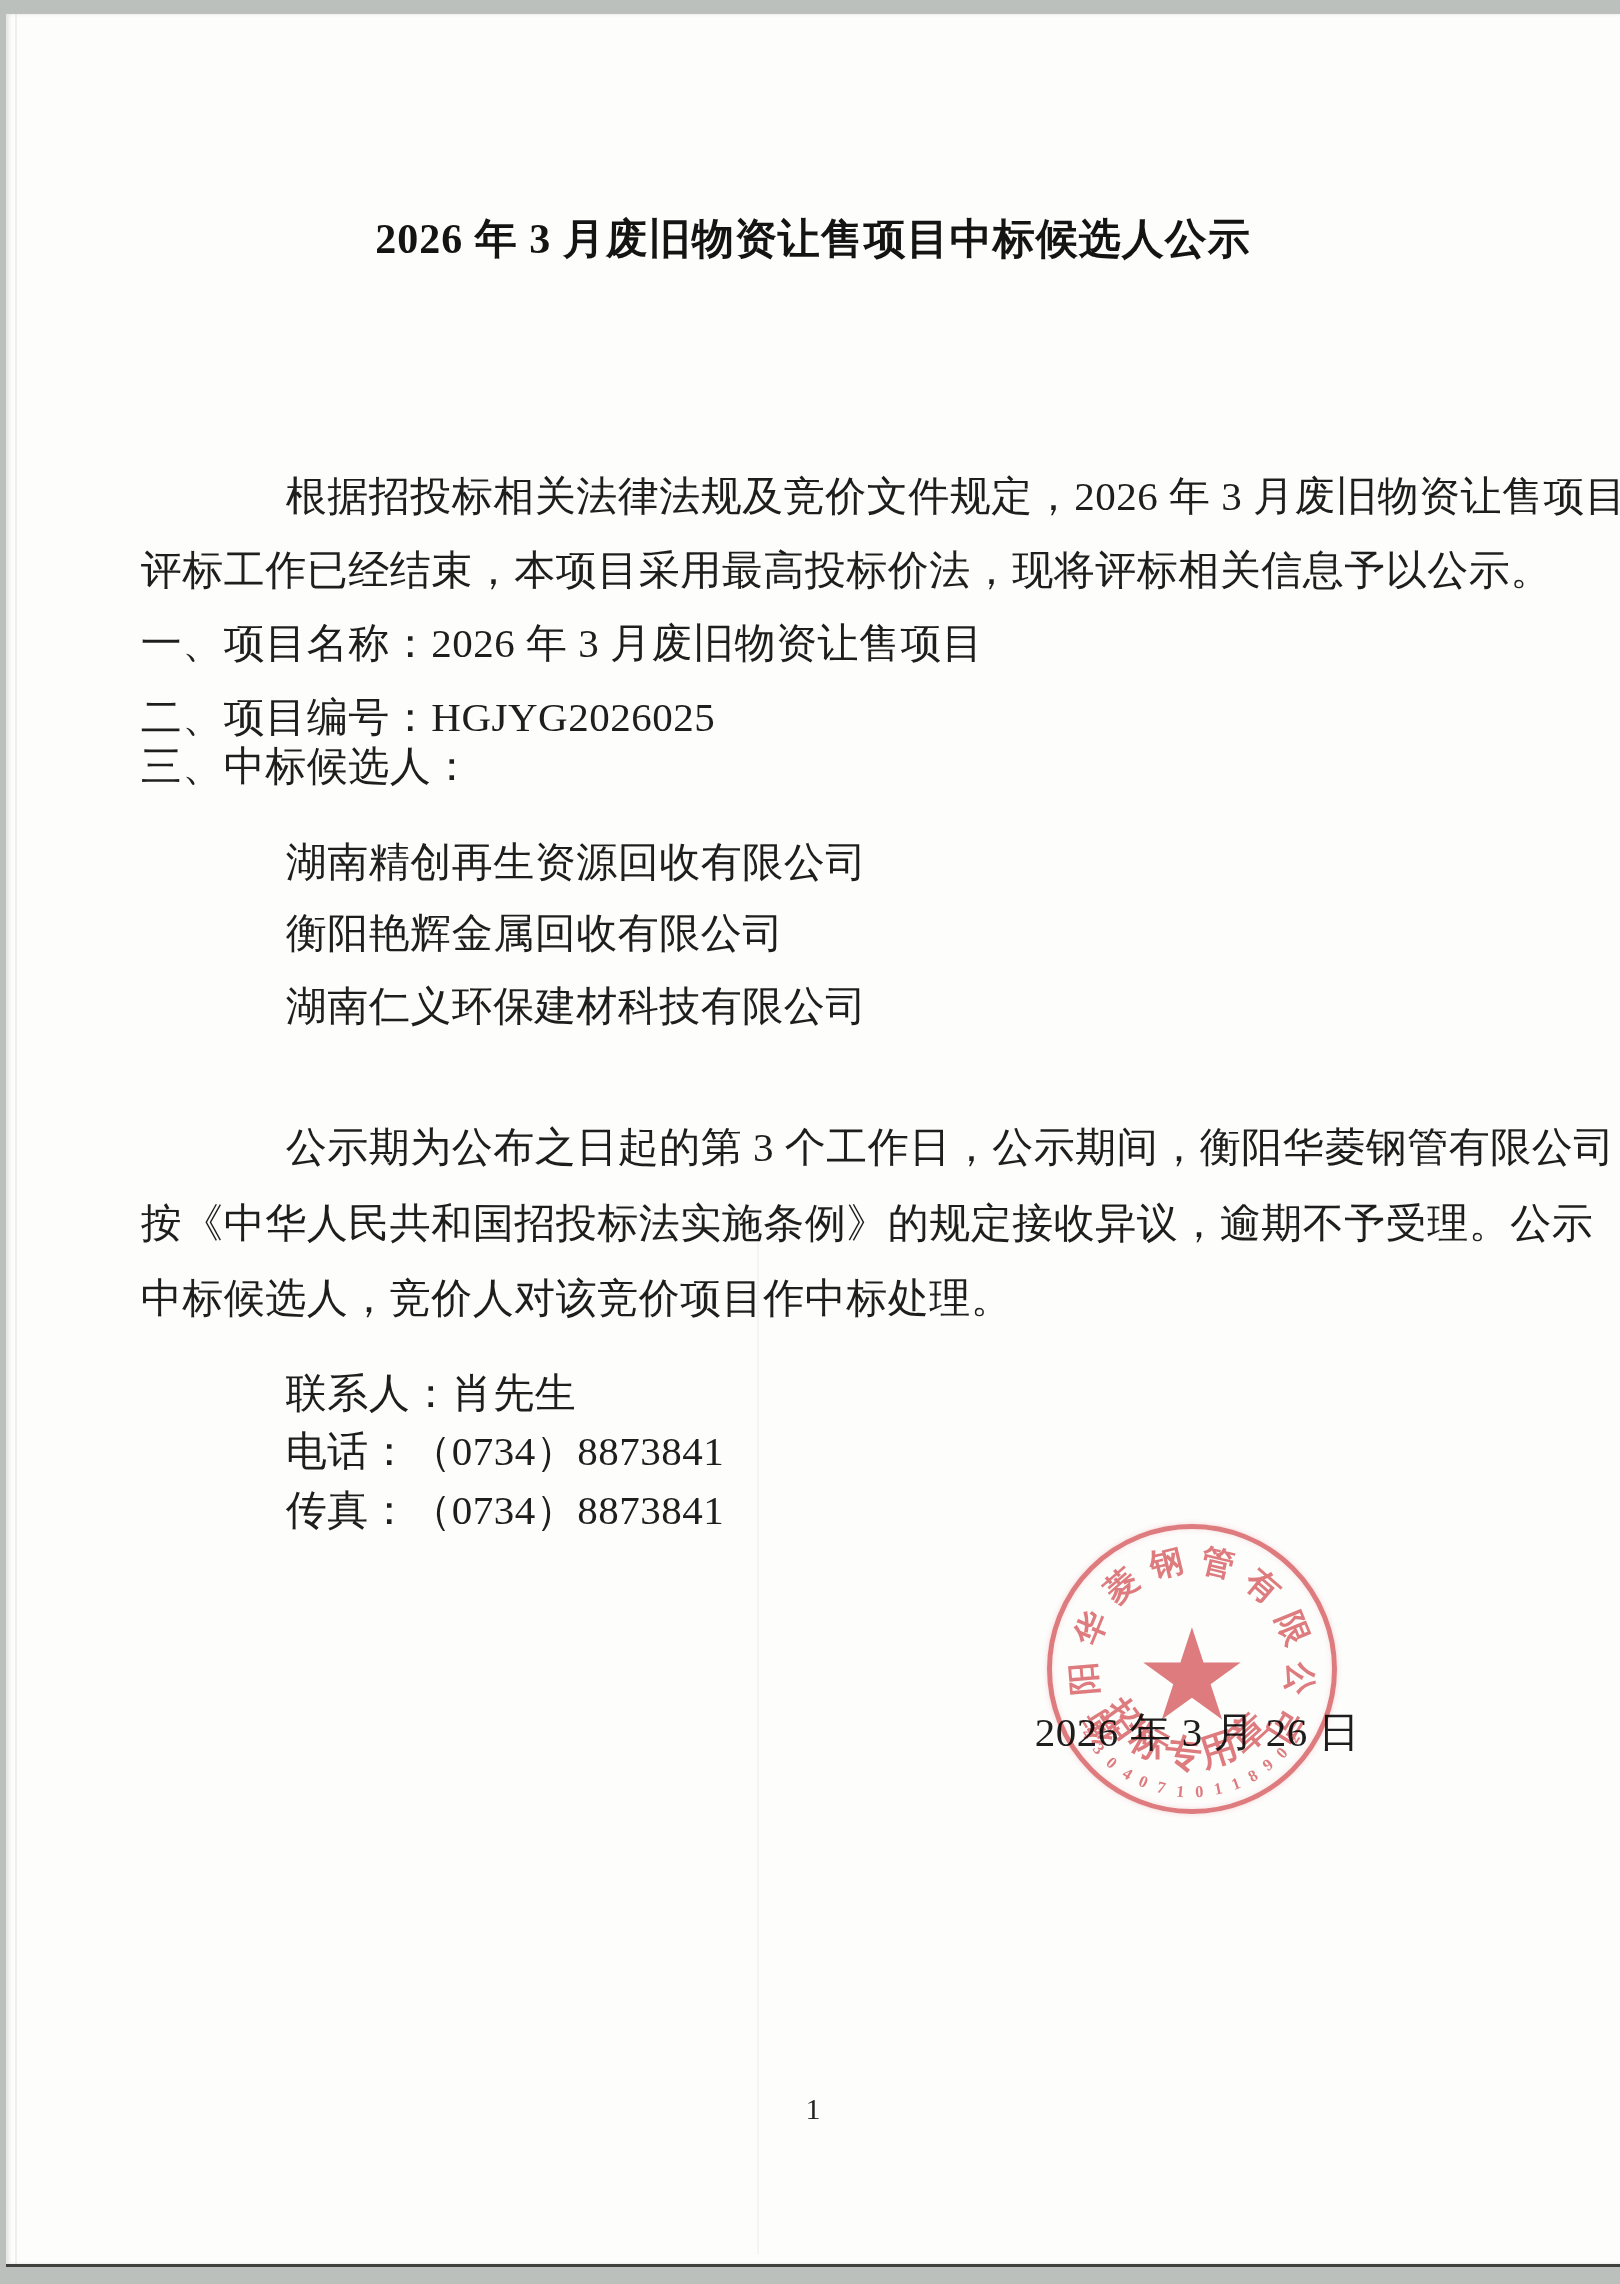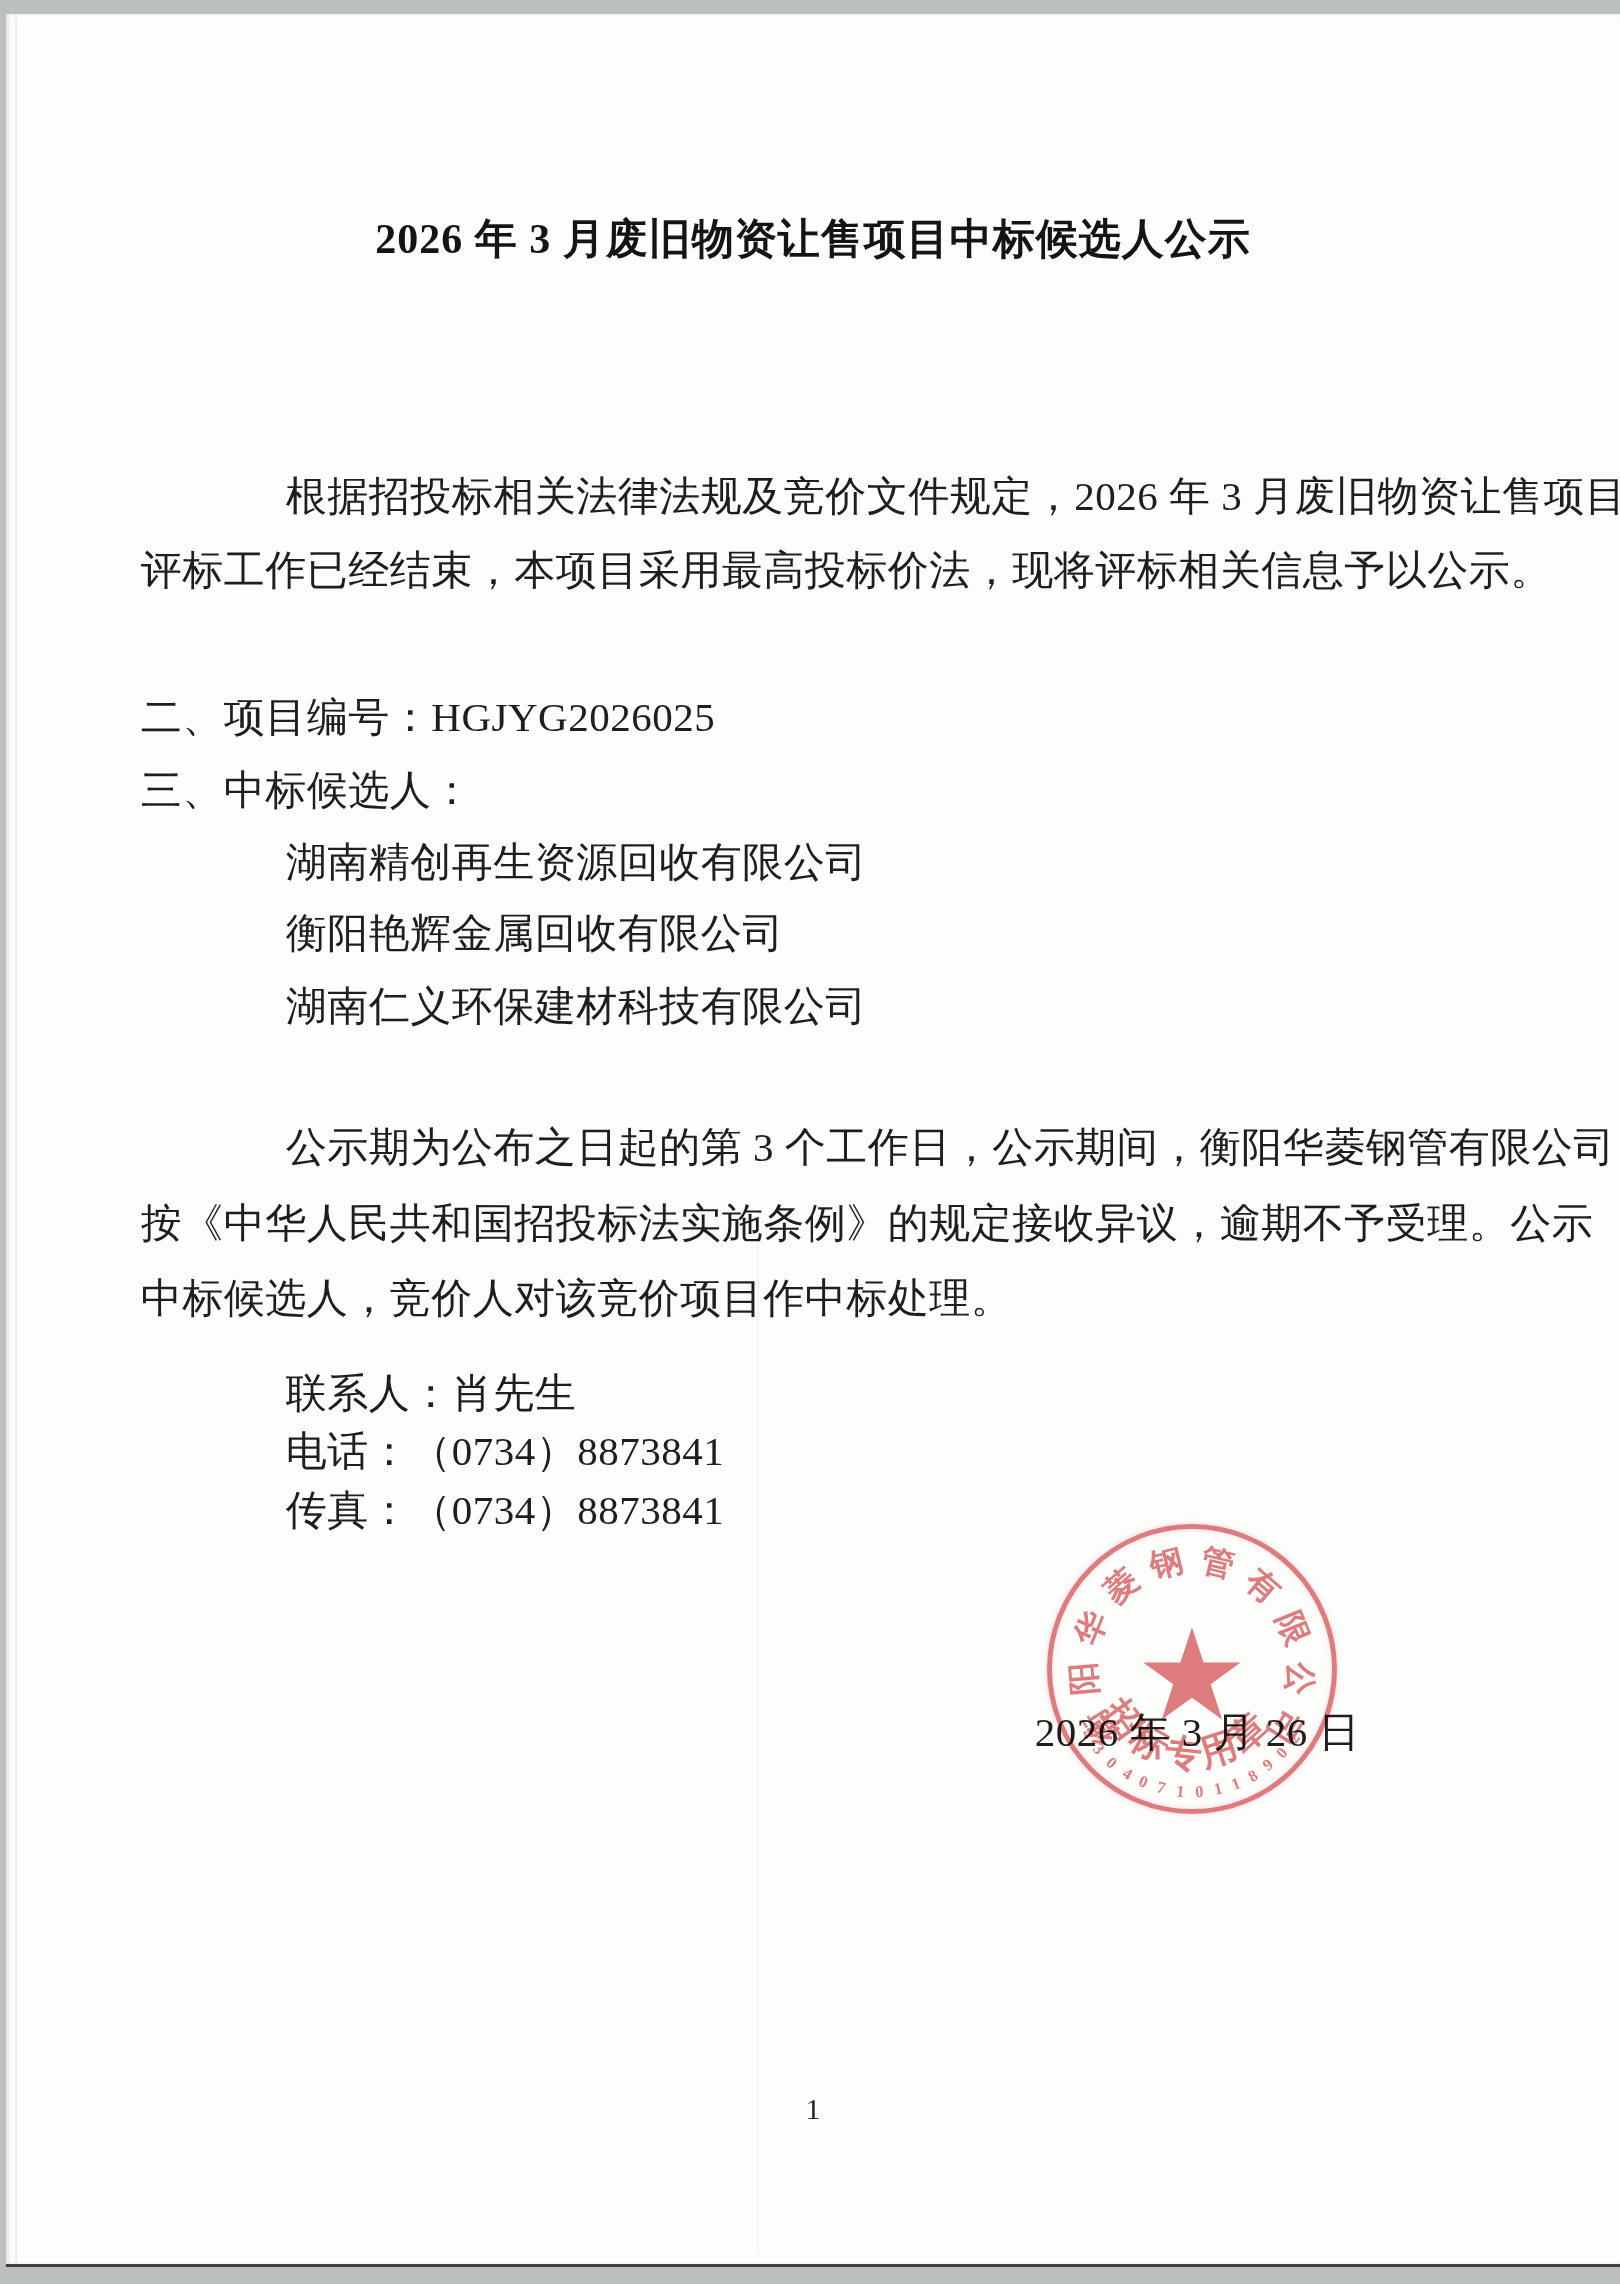--- a/index.html
+++ b/index.html
@@ -63,22 +63,23 @@
 <div class="scanner-bg"></div>
 
 <div class="paper">
   <div class="fold-line"></div>
 
   <div class="doc-title" style="top:197px">2026 年 3 月废旧物资让售项目中标候选人公示</div>
 
   <div class="line" style="top:459px;left:280px">根据招投标相关法律法规及竞价文件规定，2026 年 3 月废旧物资让售项目</div>
   <div class="line" style="top:533px;left:135px">评标工作已经结束，本项目采用最高投标价法，现将评标相关信息予以公示。</div>
 
+  <div class="line" style="top:606px;left:135px">一、项目名称：2026 年 3 月废旧物资让售项目</div>
   <div class="line" style="top:680px;left:135px">二、项目编号：HGJYG2026025</div>
-  <div class="line" style="top:753px;left:135px">三、中标候选人：</div>
+  <div class="line" style="top:729px;left:135px">三、中标候选人：</div>
 
   <div class="line" style="top:825px;left:280px">湖南精创再生资源回收有限公司</div>
   <div class="line" style="top:896px;left:280px">衡阳艳辉金属回收有限公司</div>
   <div class="line" style="top:969px;left:280px">湖南仁义环保建材科技有限公司</div>
 
   <div class="line" style="top:1110px;left:280px">公示期为公布之日起的第 3 个工作日，公示期间，衡阳华菱钢管有限公司</div>
   <div class="line" style="top:1186px;left:135px">按《中华人民共和国招投标法实施条例》的规定接收异议，逾期不予受理。公示</div>
   <div class="line" style="top:1261px;left:135px">中标候选人，竞价人对该竞价项目作中标处理。</div>
 
   <div class="line" style="top:1356px;left:280px">联系人：肖先生</div>

